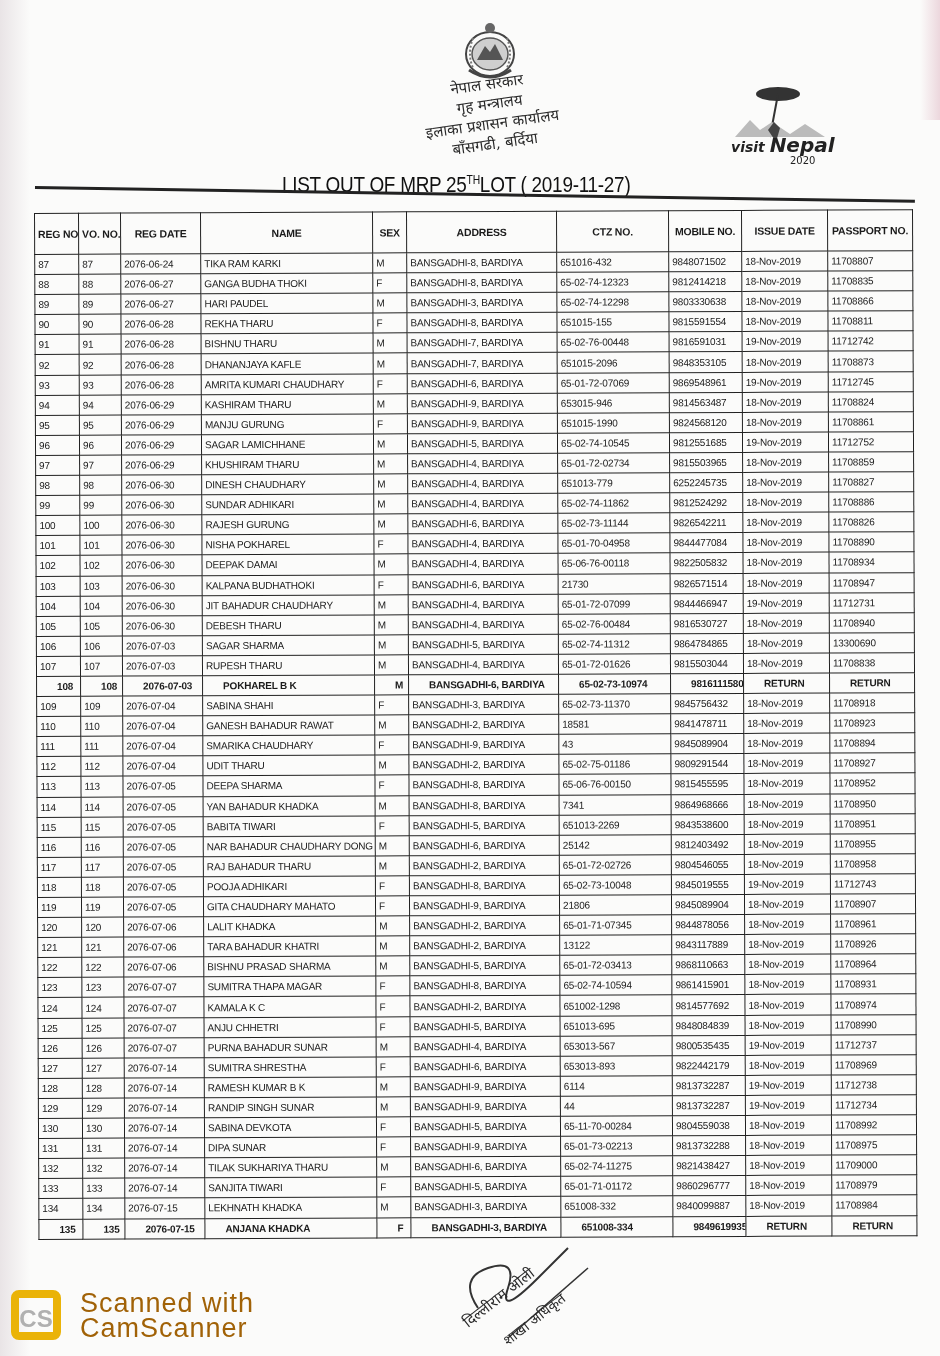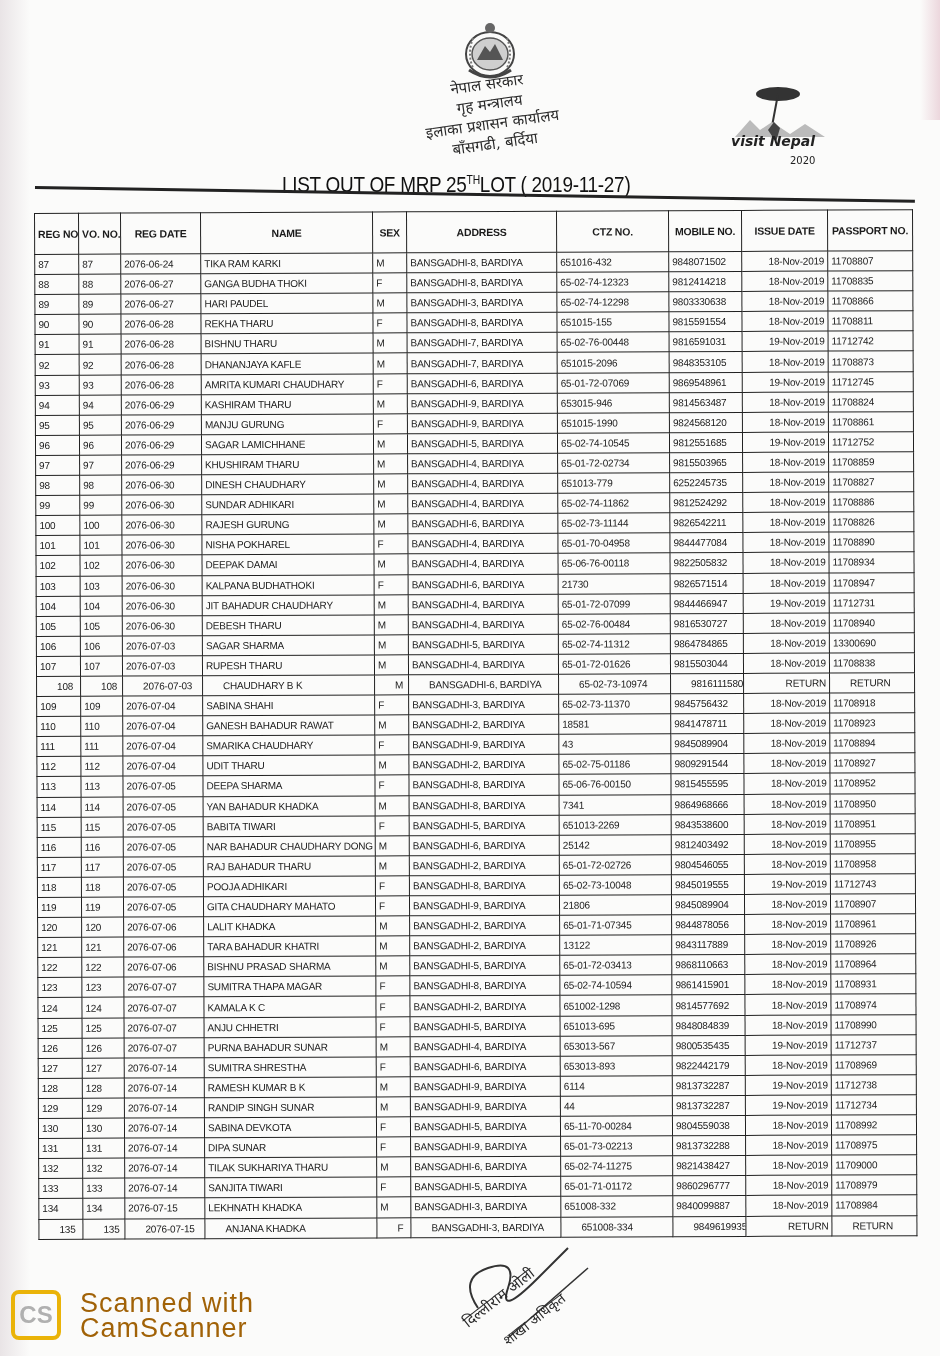--- a/index.html
+++ b/index.html
@@ -13,39 +13,39 @@
     background: linear-gradient(to left, #ecd7dd, rgba(250,250,250,0)); }
 
   .emblem { position: absolute; left: 455px; top: 18px; width: 70px; height: 66px; }
   .dev-lines { position: absolute; left: 416px; top: 74px; width: 150px; text-align: center;
     font-family: "DejaVu Serif", serif; font-size: 15px; line-height: 20px; color: #2a2a2a; transform: rotate(-8deg); }
   .dev-lines div { white-space: nowrap; }
 
   .visit-logo { position: absolute; left: 730px; top: 82px; width: 130px; height: 90px; }
   .visit-text { position: absolute; left: 731px; top: 133px; font-family: "DejaVu Sans", sans-serif;
     font-style: italic; font-weight: bold; font-size: 14px; color: #222; }
-  .visit-text .nep { font-size: 14px; }
+  .visit-text .nep { font-size: 20px; }
   .visit-year { position: absolute; left: 790px; top: 155px; font-family: "DejaVu Sans", sans-serif;
     font-weight: normal; font-size: 10px; color: #222; }
 
   .title { position: absolute; left: 282px; top: 172px; font-family: "Liberation Sans Narrow", "Liberation Sans", sans-serif;
     font-size: 22px; letter-spacing: -0.3px; color: #111; white-space: nowrap; transform: scaleX(0.86); transform-origin: left; }
   .title sup { font-size: 12px; }
   .rule { position: absolute; left: 35px; top: 186px; width: 880px; height: 3px; background: #222; transform: rotate(0.9deg); transform-origin: left; }
 
   table.list { position: absolute; left: 34px; top: 213px; width: 878px; border-collapse: collapse;
     transform: rotate(-0.25deg); transform-origin: left top; table-layout: fixed; }
   table.list th, table.list td { border: 1.3px solid #222; padding: 0 3px; overflow: hidden; white-space: nowrap; }
   table.list th { font-size: 10.5px; font-weight: bold; height: 40px; line-height: 13px; text-align: center; letter-spacing: -0.2px; }
   table.list td { font-size: 10px; height: 19.1px; line-height: 19px; letter-spacing: -0.2px; }
-  table.list td.c { text-align: right; }
-  table.list tr.bold td { font-weight: normal; padding-left: 20px; }
+  table.list td.c { text-align: left; }
+  table.list tr.bold td { font-weight: bold; padding-left: 20px; }
 
   .signature { position: absolute; left: 448px; top: 1238px; width: 160px; height: 112px; }
-  .cs-badge { position: absolute; left: 11px; top: 1290px; width: 50px; height: 50px; border: 4px solid #eab308;
+  .cs-badge { position: absolute; left: 11px; top: 1290px; width: 50px; height: 50px; border: 8px solid #eab308;
     border-radius: 8px; box-sizing: border-box; color: #b0b0b0; font-weight: bold; font-size: 24px; text-align: center; line-height: 42px; }
   .cs-text { position: absolute; left: 80px; top: 1291px; font-size: 27px; color: #a16207; line-height: 25px; letter-spacing: 1px; }
 </style>
 </head>
 <body>
 
 <div class="left-shade"></div>
 <div class="right-shade"></div>
 
 <svg class="emblem" viewBox="0 0 70 66">
@@ -357,21 +357,21 @@
         <td>BANSGADHI-4, BARDIYA</td>
         <td>65-01-72-01626</td>
         <td>9815503044</td>
         <td class="c">18-Nov-2019</td>
         <td>11708838</td>
       </tr>
       <tr class="bold">
         <td>108</td>
         <td>108</td>
         <td>2076-07-03</td>
-        <td>CHAUDHARY B K</td>
+        <td>POKHAREL B K</td>
         <td>M</td>
         <td>BANSGADHI-6, BARDIYA</td>
         <td>65-02-73-10974</td>
         <td>9816111580</td>
         <td class="c">RETURN</td>
         <td>RETURN</td>
       </tr>
       <tr>
         <td>109</td>
         <td>109</td>

